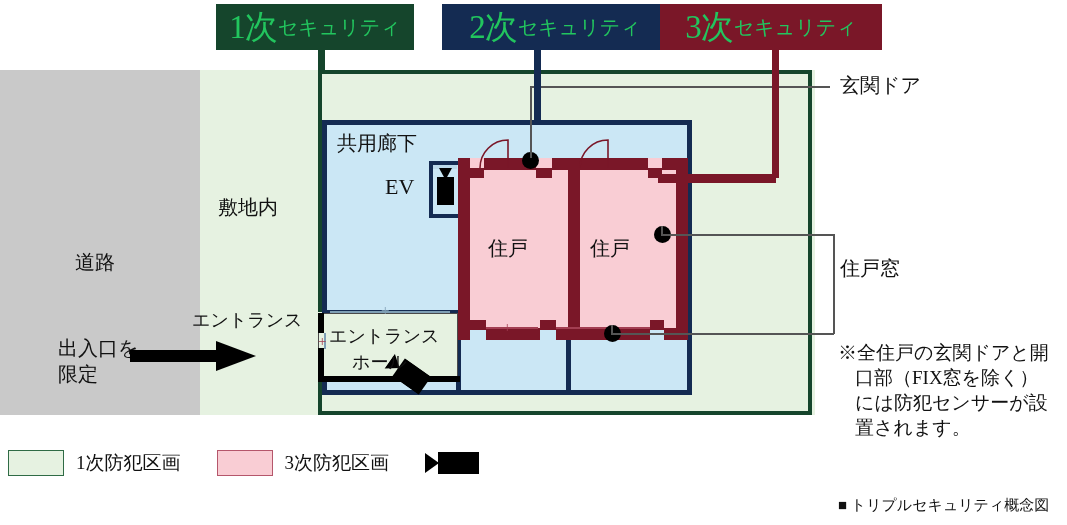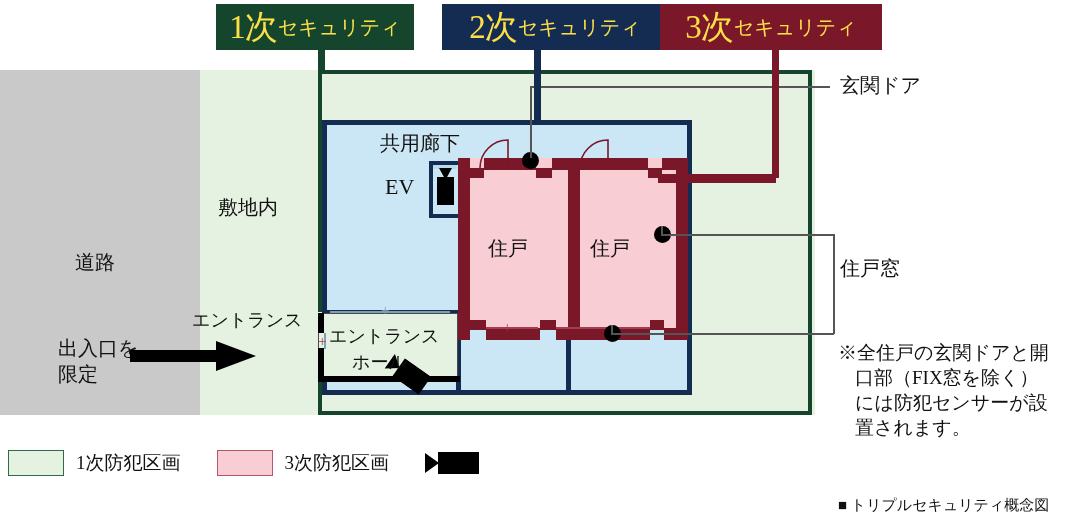--- a/index.html
+++ b/index.html
@@ -7,21 +7,21 @@
     width:1067px;height:525px;position:relative;overflow:hidden;
     font-family:"Liberation Serif","DejaVu Serif",serif;
     color:#111111;
   }
   .abs{position:absolute;}
 
   
   .tab{
     position:absolute;top:4px;height:46px;
     display:flex;align-items:center;justify-content:center;
-    color:#fde047;white-space:nowrap;
+    color:#22c55e;white-space:nowrap;
     font-family:"Liberation Serif","DejaVu Serif",serif;
   }
   .tab .num{font-size:33px;line-height:1;letter-spacing:-1px;}
   .tab .kana{font-size:20px;line-height:1;margin-left:1px;}
   #tab1{left:216px;width:198px;background:#15452c;}
   #tab2{left:442px;width:226px;background:#142b52;}
   #tab3{left:660px;width:222px;background:#7a1728;}
 
   .connector{position:absolute;width:7px;}
   #conn1{left:318px;top:50px;height:22px;background:#15452c;}
@@ -163,21 +163,21 @@
 
 <div class="leader leader-h" style="left:662px;top:234px;width:172px;"></div>
 <div class="leader leader-h" style="left:612px;top:333px;width:222px;"></div>
 <div class="leader leader-v" style="left:612px;top:333px;height:0px;"></div>
 <div class="leader leader-v" style="left:833px;top:234px;height:100px;"></div>
 <div class="leader leader-v" style="left:661px;top:226px;height:10px;"></div>
 <div class="leader leader-v" style="left:611px;top:325px;height:10px;"></div>
 
 <div class="lbl" style="left:75px;top:250px;">道路</div>
 <div class="lbl" style="left:218px;top:195px;">敷地内</div>
-<div class="lbl" style="left:337px;top:131px;margin-left:43px;">共用廊下</div>
+<div class="lbl" style="left:337px;top:131px;">共用廊下</div>
 <div class="lbl" style="left:385px;top:173px;font-size:22px;">EV</div>
 <div class="lbl" style="left:488px;top:236px;">住戸</div>
 <div class="lbl" style="left:590px;top:236px;">住戸</div>
 <div class="lbl sm" style="left:192px;top:309px;">エントランス</div>
 <div class="lbl sm" style="left:329px;top:325px;">エントランス</div>
 <div class="lbl sm" style="left:352px;top:351px;">ホール</div>
 
 <div class="lbl" style="left:58px;top:336px;">出入口を</div>
 <div class="lbl" style="left:58px;top:362px;">限定</div>
 

